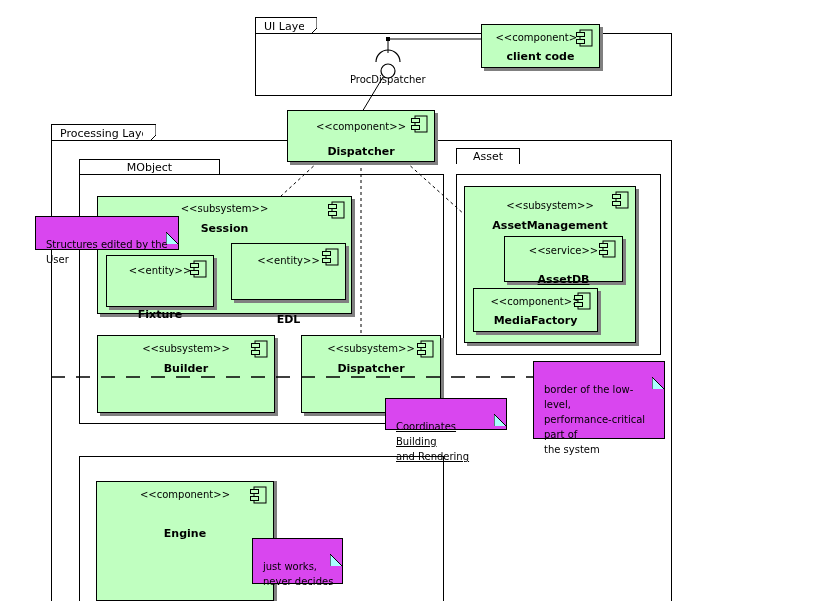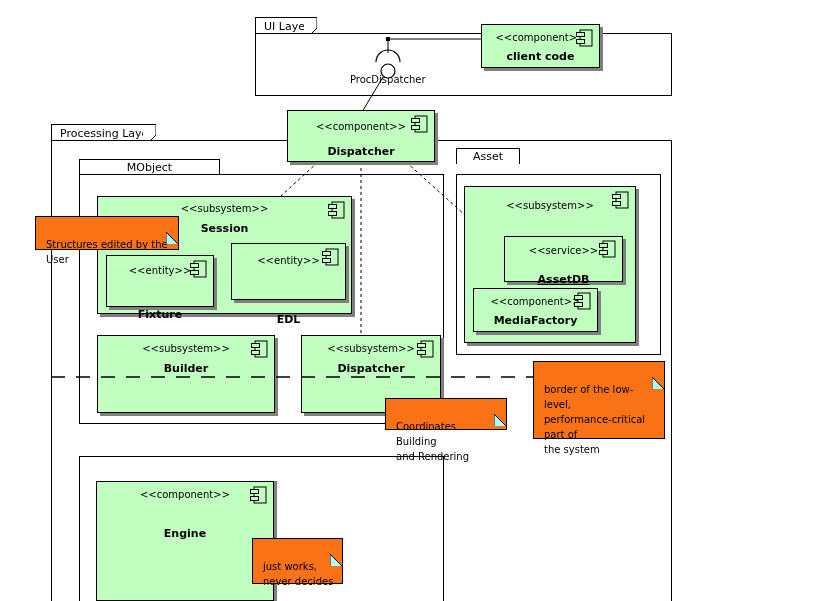--- a/index.html
+++ b/index.html
@@ -72,21 +72,21 @@
     font-weight: bold;
     color: #000000;
     white-space: nowrap;
   }
   
   .comp-icon { position: absolute; }
   .comp-icon svg { display: block; }
 
   
   .note {
-    background: #f97316;
+    background: #d946ef;
     border: 1px solid #000000;
     font-size: 10px;
     color: #000000;
     line-height: 15px;
     padding: 5px 8px 4px 10px;
     white-space: pre-line;
   }
   .note-fold {
     position: absolute;
     top: 0; right: 0;
@@ -215,20 +215,21 @@
     </span>
   </div>
 
   <div class="abs pkg-tab center" style="left:456px; top:148px; width:64px; height:16px;">
     <span>Asset</span>
   </div>
   <div class="abs pkg-body" style="left:456px; top:174px; width:205px; height:181px;"></div>
 
   <div class="abs cbox" style="left:464px; top:186px; width:172px; height:157px;">
     <span class="stereo" style="top:13px;">&lt;&lt;subsystem&gt;&gt;</span>
+    <span class="cname" style="top:32px;">AssetManagement</span>
     <span class="comp-icon" style="right:6px; top:4px;">
       <svg width="17" height="19" viewBox="0 0 17 19">
         <rect x="4" y="1" width="12" height="16" fill="#c0ffc0" stroke="#000000" stroke-width="1"></rect>
         <rect x="0.5" y="3.5" width="8" height="4" fill="#c0ffc0" stroke="#000000" stroke-width="1"></rect>
         <rect x="0.5" y="10.5" width="8" height="4" fill="#c0ffc0" stroke="#000000" stroke-width="1"></rect>
       </svg>
     </span>
   </div>
 
   <div class="abs cbox" style="left:504px; top:236px; width:119px; height:46px;">
@@ -304,21 +305,21 @@
     <span>Structures edited by the User</span>
     <span class="note-fold">
       <svg width="12" height="12" viewBox="0 0 12 12">
         <path d="M0,0 L12,12 L0,12 Z" fill="#aaffff" stroke="none"></path>
         <path d="M0,0 L12,12" stroke="#000000" stroke-width="1" fill="none"></path>
         <path d="M0,0 L0,12" stroke="#000000" stroke-width="1" fill="none"></path>
       </svg>
     </span>
   </div>
 
-  <div class="abs note" style="left:385px; top:398px; width:122px; height:32px;">
+  <div class="abs note" style="left:385px; top:398px; width:122px; height:32px;text-decoration:underline;">
     <span>Coordinates Building
 and Rendering</span>
     <span class="note-fold">
       <svg width="12" height="12" viewBox="0 0 12 12">
         <path d="M0,0 L12,12 L0,12 Z" fill="#aaffff" stroke="none"></path>
         <path d="M0,0 L12,12" stroke="#000000" stroke-width="1" fill="none"></path>
         <path d="M0,0 L0,12" stroke="#000000" stroke-width="1" fill="none"></path>
       </svg>
     </span>
   </div>

